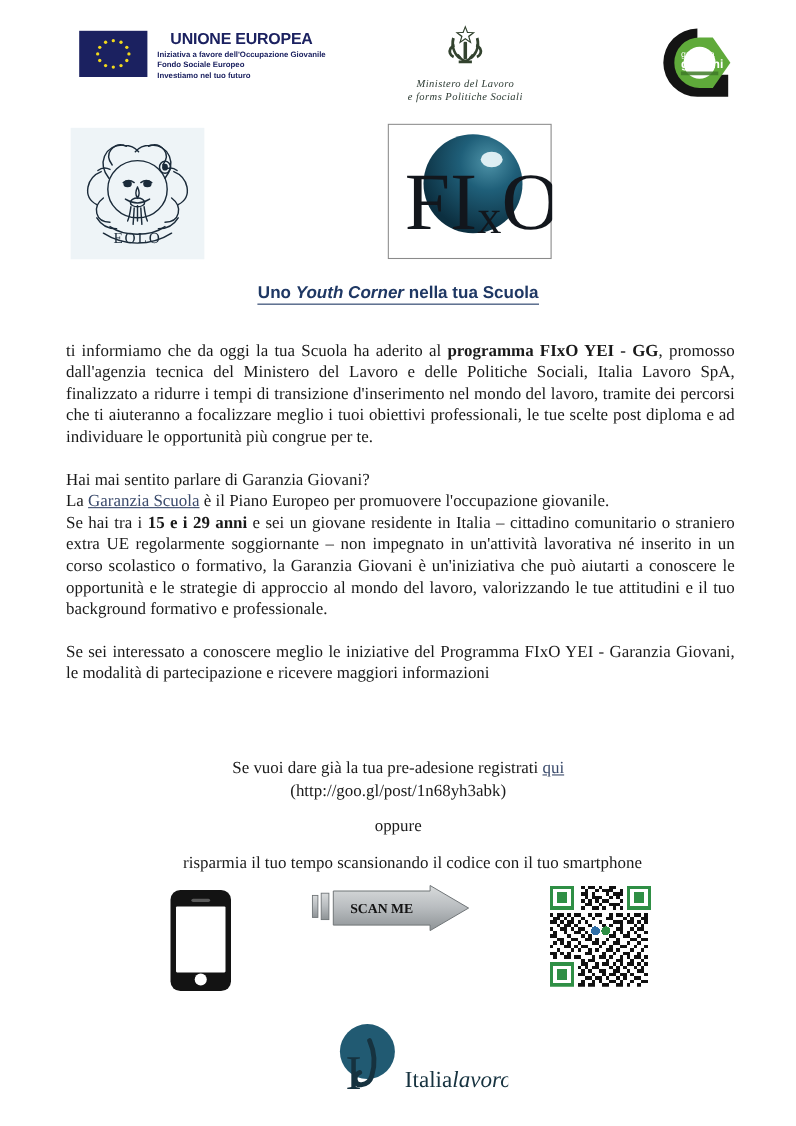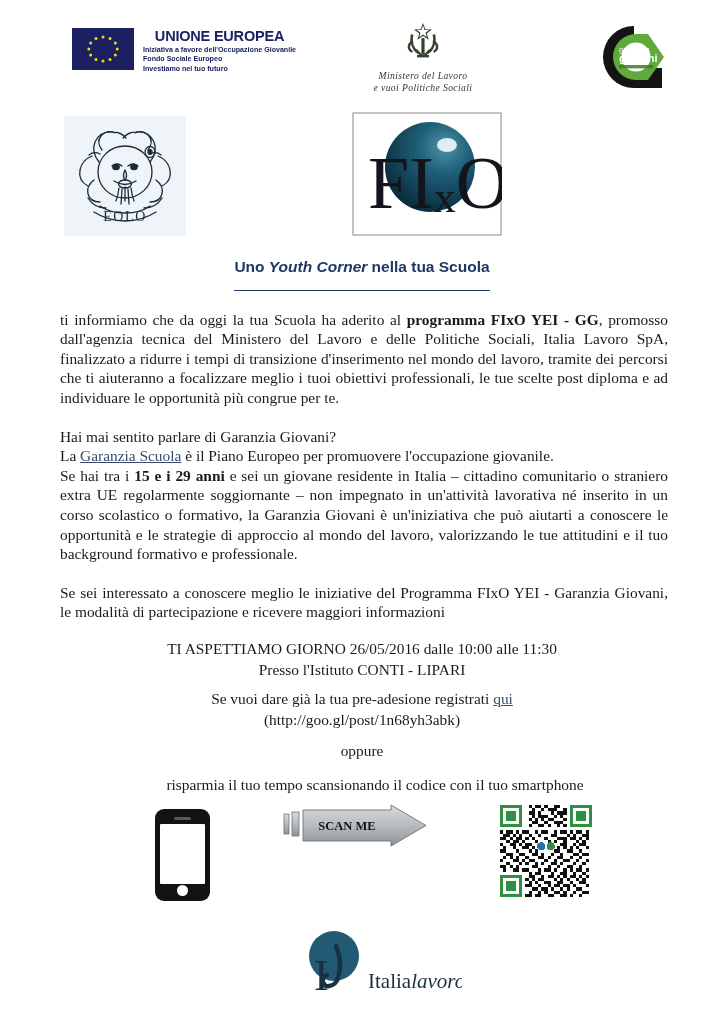--- a/index.html
+++ b/index.html
@@ -124,21 +124,21 @@
     width: 724px;
     text-align: center;
     font-family: "Liberation Sans", sans-serif;
     font-weight: bold;
     font-size: 15.5px;
     color: #1f3864;
   }
   .doc-title .inner {
     display: inline-block;
     border-bottom: 1.4px solid #1f3864;
-    padding-bottom: 14px;
+    padding-bottom: 0;
   }
   .doc-title .it { font-style: italic; }
 
   
   .body-col {
     position: absolute;
     left: 60px;
     top: 290px;
     width: 608px;
   }
@@ -284,21 +284,21 @@
           <path d="M34 14 q2 7 -1 13 q-2 5 -6 7 l-1.6-2 q4-2 5.6-6 q2-5 0.6-11 z"></path>
           <path d="M12 20 q-3 1-4.5 3.5 q-1.4 2.6-0.6 5.2 q1 3 4 4.2 l1-2.2 q-2-0.9-2.6-2.8 q-0.6-1.9 0.5-3.4 q1-1.4 2.6-2 z"></path>
           <path d="M32 20 q3 1 4.5 3.5 q1.4 2.6 0.6 5.2 q-1 3-4 4.2 l-1-2.2 q2-0.9 2.6-2.8 q0.6-1.9-0.5-3.4 q-1-1.4-2.6-2 z"></path>
           <path d="M14 30 q3 5 8 7 q5-2 8-7 l-2-1 q-2.4 4-6 5.6 q-3.6-1.6-6-5.6 z"></path>
           <rect x="20.4" y="18" width="3.2" height="16" rx="1"></rect>
           <path d="M16 35 h12 v2.4 h-12 z"></path>
         </g>
       </svg>
       <div class="ministry-text">
         <div>Ministero del Lavoro</div>
-        <div>e vuoi Politiche Sociali</div>
+        <div>e forms Politiche Sociali</div>
       </div>
     </div>
 
     <svg class="gg-logo" viewBox="0 0 78 72" xmlns="http://www.w3.org/2000/svg">
       <path d="M34 2 A31 31 0 1 0 34 64 L62 64 L62 44 L34 44 A13 13 0 1 1 34 22 Z" fill="#141414"></path>
       <path d="M36 10 A23 23 0 1 0 36 56 L48 56 L64 33 L48 10 Z" fill="#5faa3a"></path>
       <circle cx="36" cy="33" r="14.5" fill="#ffffff"></circle>
       <text x="19" y="28" font-family="Liberation Sans, sans-serif" font-size="8" fill="#ffffff">garanzia</text>
       <text x="19" y="38" font-family="Liberation Sans, sans-serif" font-size="11" font-weight="bold" fill="#ffffff">giovani</text>
       <rect x="19" y="41" width="34" height="3.4" fill="#3e7a28" opacity="0.85"></rect>
@@ -374,24 +374,20 @@
       <span>Hai mai sentito parlare di Garanzia Giovani?</span><br>
       <span>La </span><span class="inline-link">Garanzia Scuola</span><span> è il Piano Europeo per promuovere l'occupazione giovanile.</span><br>
       <span>Se hai tra i </span><b class="bold">15 e i 29 anni</b><span> e sei un giovane residente in Italia – cittadino comunitario o straniero extra UE regolarmente soggiornante – non impegnato in un'attività lavorativa né inserito in un corso scolastico o formativo, la Garanzia Giovani è un'iniziativa che può aiutarti a conoscere le opportunità e le strategie di approccio al mondo del lavoro, valorizzando le tue attitudini e il tuo background formativo e professionale.</span>
     </p>
 
     <div class="gap"></div>
 
     <p class="para">Se sei interessato a conoscere meglio le iniziative del Programma FIxO YEI - Garanzia Giovani, le modalità di partecipazione e ricevere maggiori informazioni</p>
   </div>
 
-  <div class="centered-block" id="event-block">
-    <div>TI ASPETTIAMO GIORNO 26/05/2016 dalle 10:00 alle 11:30</div>
-    <div>Presso l'Istituto CONTI - LIPARI</div>
-  </div>
 
   <div class="centered-block" id="register-block">
     <div><span>Se vuoi dare già la tua pre-adesione registrati </span><span class="inline-link">qui</span></div>
     <div>(http://goo.gl/post/1n68yh3abk)</div>
   </div>
 
   <div class="centered-block" id="oppure-block">oppure</div>
 
   <div class="centered-block" id="scan-text-block">risparmia il tuo tempo scansionando il codice con il tuo smartphone</div>
 

